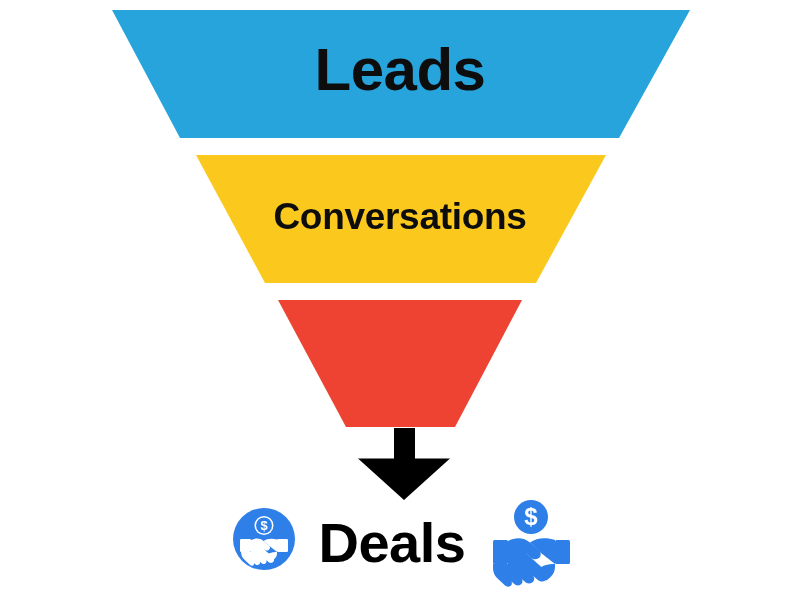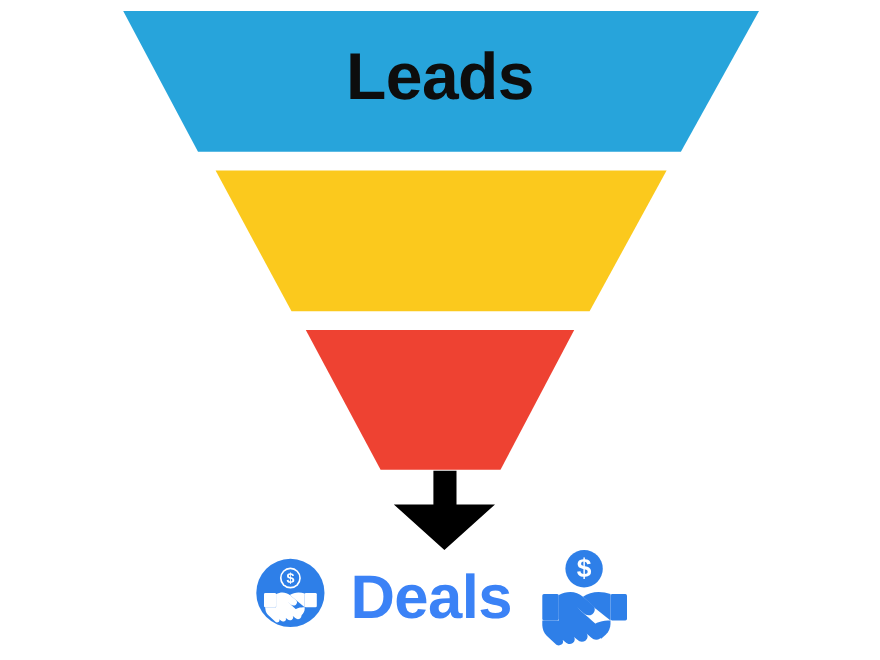--- a/index.html
+++ b/index.html
@@ -124,21 +124,22 @@
                L18.4 81.5 C19.3 82.9 19 84.9 17.4 86 C15.6 87.2 13.3 86.9 11.8 85.3
                L4 78 C1.5 75.5 0.1 72 0 68.5 L0 64 L15 64 Z" fill="#2e7fe8"></path>
       <path d="M62 64 L62 67 C62 70.8 60.4 74.4 57.6 77 L53.5 80.6 L43.5 71
                C48.5 65 54.8 64 62 64 Z" fill="#2e7fe8"></path>
       <path d="M37 42.5 C43.5 37.5 53.5 37 62 40 L62 64 L48 53" fill="#2e7fe8"></path>
     </g>
   </svg>
 
   <div class="stage-label" id="label-leads" style="color: rgb(13, 13, 13);">Leads</div>
 
+  <div class="stage-label" id="label-conversations" style="color: rgb(13, 13, 13);">Conversations</div>
 
 
   <div id="deals-row">
     <span id="deal-icon-left-wrap"></span>
-    <span id="label-deals" style="color: #3b82f6;">Deals</span>
+    <span id="label-deals" style="color: #000000;">Deals</span>
     <span id="deal-icon-right-wrap"></span>
   </div>
 
 </div>
 
 </body></html>

